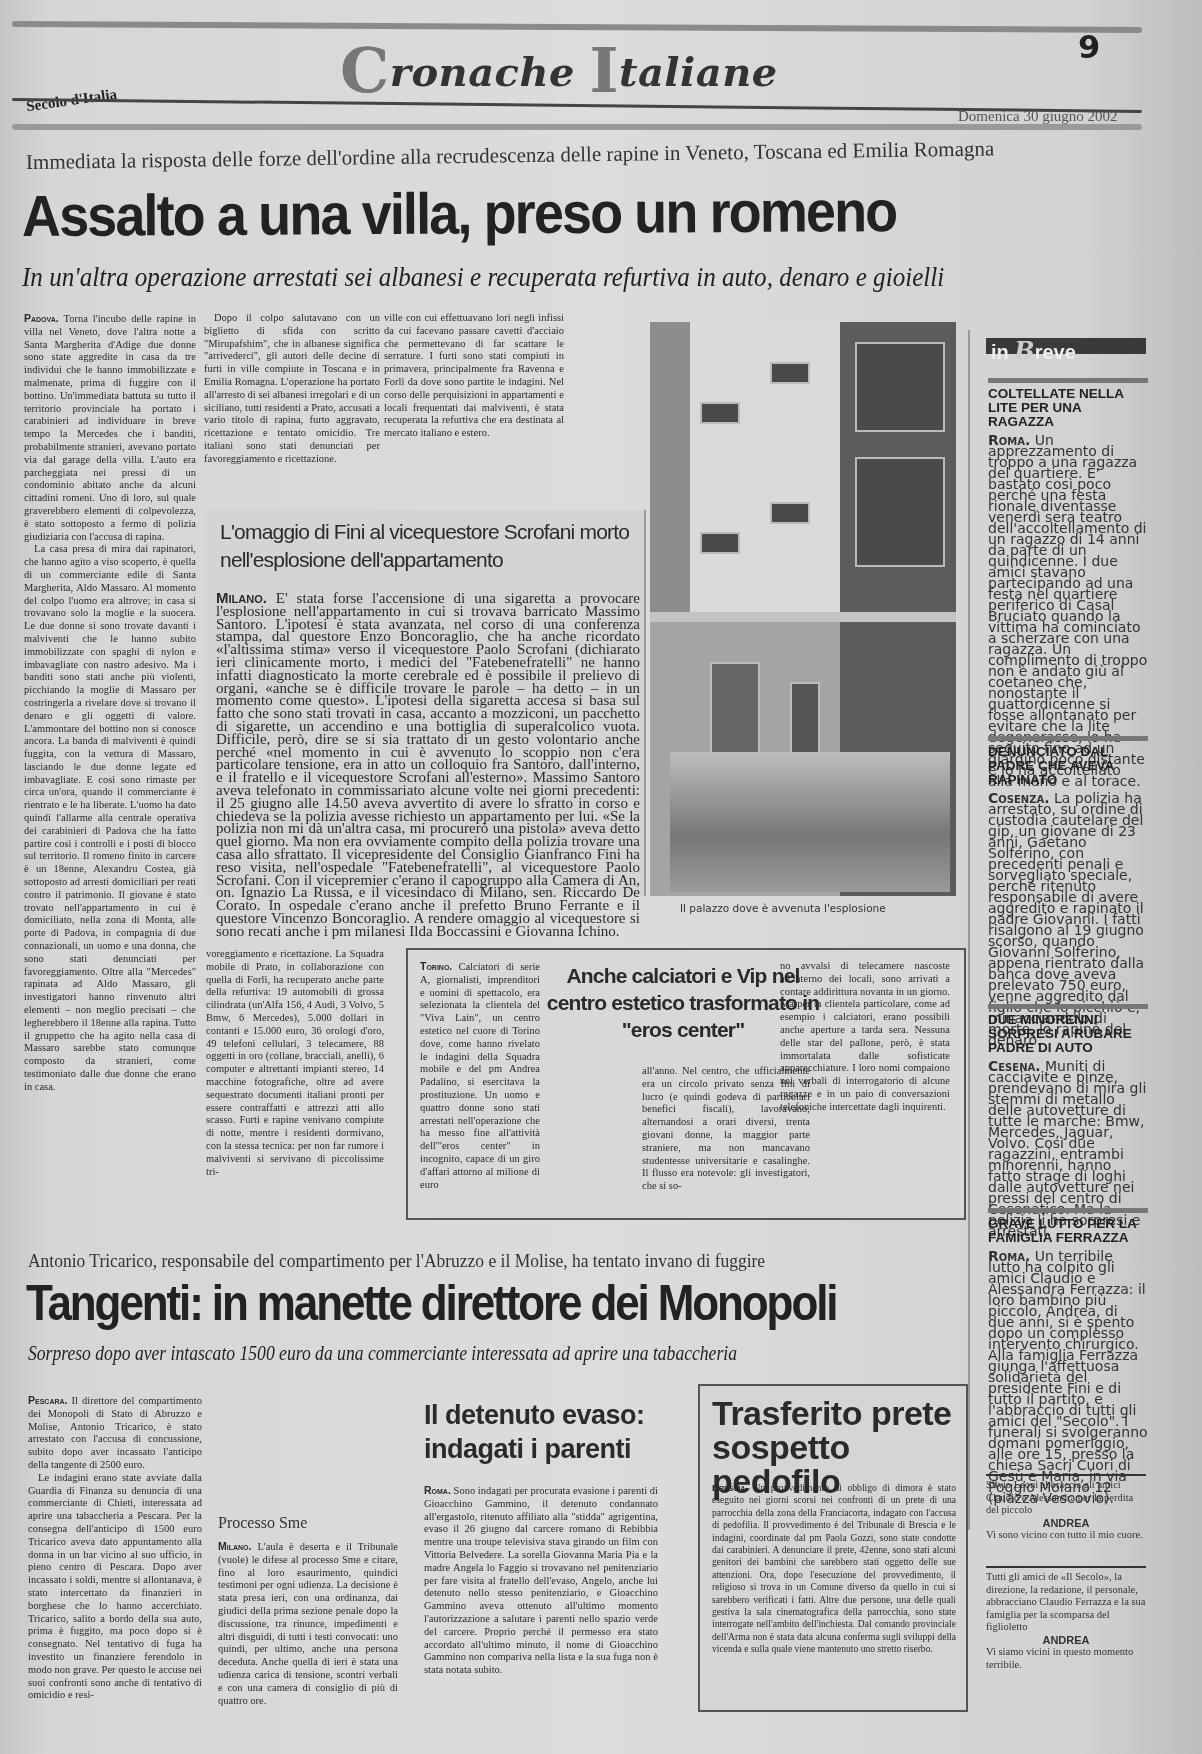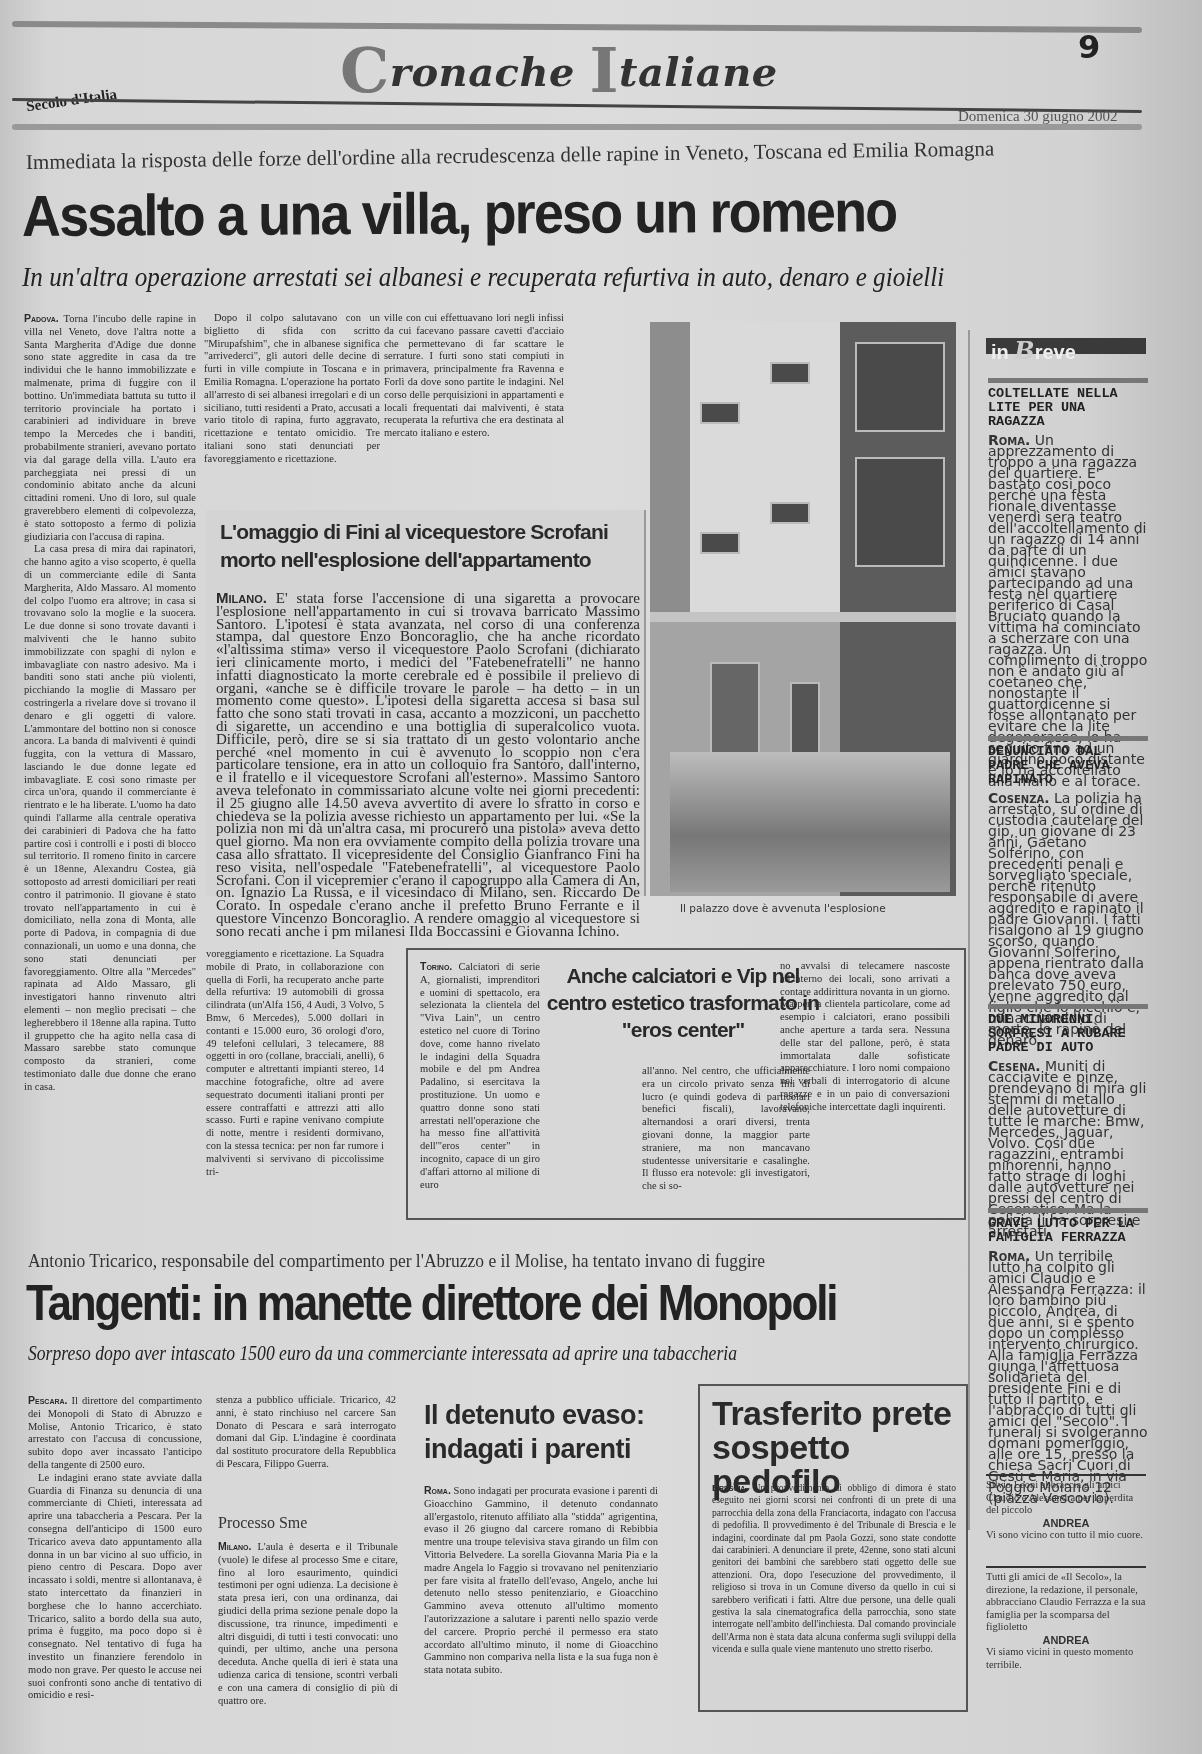--- a/index.html
+++ b/index.html
@@ -34,38 +34,38 @@
   .kicker { position: absolute; left: 26px; top: 150px; font-size: 21px; color: #333; transform: rotate(-0.8deg); transform-origin: left; white-space: nowrap; }
   .headline { position: absolute; left: 22px; top: 182px; font-family: "Liberation Sans", sans-serif; font-weight: bold; font-size: 58px; color: #222; letter-spacing: -2px; transform: scaleX(0.93) rotate(-0.3deg); transform-origin: left; white-space: nowrap; }
   .subhead { position: absolute; left: 22px; top: 262px; font-family: "Liberation Serif", serif; font-style: italic; font-size: 27px; color: #222; transform: scaleX(0.93); transform-origin: left; white-space: nowrap; }
 
   .col { position: absolute; font-size: 10.5px; line-height: 12.8px; text-align: justify; color: #2a2a2a; }
   .col .dateline { font-weight: bold; font-variant: small-caps; font-family: "Liberation Sans", sans-serif; }
   .col p + p { text-indent: 10px; }
 
   
   .box-fini { position: absolute; left: 206px; top: 510px; width: 440px; height: 386px; background: #d4d4d4; border-right: 2px solid #9a9a9a; }
-  .box-fini-title { position: absolute; left: 14px; top: 8px; font-family: "Liberation Sans", sans-serif; font-weight: bold; font-size: 21px; line-height: 28px; letter-spacing: -0.8px; color: #2a2a2a; width: 430px; }
+  .box-fini-title { position: absolute; left: 14px; top: 8px; font-family: "Liberation Sans", sans-serif; font-weight: normal; font-size: 21px; line-height: 28px; letter-spacing: -0.8px; color: #2a2a2a; width: 430px; }
   .box-fini .col { left: 10px; top: 82px; width: 424px; font-size: 15px; line-height: 12.8px; }
 
   
   .photo { position: absolute; left: 650px; top: 322px; width: 306px; height: 574px; background: #8d8d8d; overflow: hidden; }
   .photo .wall { position: absolute; left: 40px; top: 0; width: 150px; height: 300px; background: #dadada; }
   .photo .wall2 { position: absolute; left: 190px; top: 0; width: 116px; height: 574px; background: #5c5c5c; }
   .photo .win { position: absolute; background: #4a4a4a; border: 2px solid #bbb; }
   .photo .balcony { position: absolute; left: 0; top: 290px; width: 306px; height: 10px; background: #c4c4c4; }
   .photo .rubble { position: absolute; left: 20px; top: 430px; width: 280px; height: 140px; background: linear-gradient(180deg, #bdbdbd, #777 60%, #9a9a9a); }
   .photo .lower { position: absolute; left: 0; top: 300px; width: 190px; height: 274px; background: #a4a4a4; }
   .photo-caption { position: absolute; left: 680px; top: 902px; font-family: "DejaVu Sans", sans-serif; font-size: 10.5px; color: #333; }
   .sidebar-rule { position: absolute; left: 968px; top: 330px; width: 2px; height: 1200px; background: #999; }
   .inbreve { position: absolute; left: 986px; top: 338px; width: 160px; height: 16px; background: #3a3a3a; color: #eee; font-family: "Liberation Sans", sans-serif; font-weight: bold; font-size: 20px; padding-left: 5px; line-height: 26px; }
   .inbreve .b { font-style: italic; font-family: "DejaVu Serif", serif; color: #ccc; font-size: 24px; }
   .brief { position: absolute; left: 988px; width: 160px; }
   .brief .bar { height: 5px; background: #777; margin-bottom: 4px; }
-  .brief h3 { font-family: Liberation Mono, monospace; font-weight: bold; font-size: 13.5px; line-height: 14px; color: #222; }
+  .brief h3 { font-family: Liberation Sans, sans-serif; font-weight: bold; font-size: 13.5px; line-height: 14px; color: #222; }
   .brief .txt { font-family: "DejaVu Sans", sans-serif; font-size: 14px; line-height: 11px; margin-top: 6px; color: #333; }
   .brief .txt .dl { font-weight: bold; font-variant: small-caps; }
 
   .notice { position: absolute; left: 986px; width: 160px; font-size: 10.5px; line-height: 12.5px; color: #333; border-top: 2px solid #333; padding-top: 3px; }
   .notice .name { text-align: center; font-family: "Liberation Sans", sans-serif; font-weight: bold; font-size: 11px; }
 
   
   .box-calc { position: absolute; left: 406px; top: 948px; width: 560px; height: 272px; border: 2px solid #555; border-top-width: 2px; background: #d8d8d8; }
   .box-calc-title { position: absolute; left: 130px; top: 12px; width: 290px; text-align: center; font-family: "Liberation Sans", sans-serif; font-weight: bold; font-size: 21px; line-height: 27px; letter-spacing: -0.8px; color: #2a2a2a; }
 
@@ -191,23 +191,20 @@
   </div>
 
   <div class="kicker2">Antonio Tricarico, responsabile del compartimento per l'Abruzzo e il Molise, ha tentato invano di fuggire</div>
   <div class="headline2">Tangenti: in manette direttore dei Monopoli</div>
   <div class="subhead2">Sorpreso dopo aver intascato 1500 euro da una commerciante interessata ad aprire una tabaccheria</div>
 
   <div class="col" style="left:28px; top:1394px; width:174px; height:320px; overflow:hidden;">
     <p><span class="dateline">Pescara.</span> <span>Il direttore del compartimento dei Monopoli di Stato di Abruzzo e Molise, Antonio Tricarico, è stato arrestato con l'accusa di concussione, subito dopo aver incassato l'anticipo della tangente di 2500 euro.</span></p>
     <p>Le indagini erano state avviate dalla Guardia di Finanza su denuncia di una commerciante di Chieti, interessata ad aprire una tabaccheria a Pescara. Per la consegna dell'anticipo di 1500 euro Tricarico aveva dato appuntamento alla donna in un bar vicino al suo ufficio, in pieno centro di Pescara. Dopo aver incassato i soldi, mentre si allontanava, è stato intercettato da finanzieri in borghese che lo hanno accerchiato. Tricarico, salito a bordo della sua auto, prima è fuggito, ma poco dopo si è consegnato. Nel tentativo di fuga ha investito un finanziere ferendolo in modo non grave. Per questo le accuse nei suoi confronti sono anche di tentativo di omicidio e resi-</p>
   </div>
-  <div class="col" style="left:216px; top:1394px; width:180px; height:100px; overflow:hidden;">
-    <p>stenza a pubblico ufficiale. Tricarico, 42 anni, è stato rinchiuso nel carcere San Donato di Pescara e sarà interrogato domani dal Gip. L'indagine è coordinata dal sostituto procuratore della Repubblica di Pescara, Filippo Guerra.</p>
-  </div>
   <div class="subhead-small">Processo Sme</div>
   <div class="col" style="left:218px; top:1540px; width:180px; height:180px; overflow:hidden;">
     <p><span class="dateline">Milano.</span> <span>L'aula è deserta e il Tribunale (vuole) le difese al processo Sme e citare, fino al loro esaurimento, quindici testimoni per ogni udienza. La decisione è stata presa ieri, con una ordinanza, dai giudici della prima sezione penale dopo la discussione, tra rinunce, impedimenti e altri disguidi, di tutti i testi convocati: uno quindi, per ultimo, anche una persona deceduta. Anche quella di ieri è stata una udienza carica di tensione, scontri verbali e con una camera di consiglio di più di quattro ore.</span></p>
   </div>
 
   <div class="box-evaso-title" style="width:240px;">Il detenuto evaso: indagati i parenti</div>
   <div class="col" style="left:424px; top:1484px; width:234px; height:212px; overflow:hidden;">
     <p><span class="dateline">Roma.</span> <span>Sono indagati per procurata evasione i parenti di Gioacchino Gammino, il detenuto condannato all'ergastolo, ritenuto affiliato alla "stidda" agrigentina, evaso il 26 giugno dal carcere romano di Rebibbia mentre una troupe televisiva stava girando un film con Vittoria Belvedere. La sorella Giovanna Maria Pia e la madre Angela lo Faggio si trovavano nel penitenziario per fare visita al fratello dell'evaso, Angelo, anche lui detenuto nello stesso penitenziario, e Gioacchino Gammino aveva ottenuto all'ultimo momento l'autorizzazione a salutare i parenti nello spazio verde del carcere. Proprio perché il permesso era stato accordato all'ultimo minuto, il nome di Gioacchino Gammino non compariva nella lista e la sua fuga non è stata notata subito.</span></p>
   </div>
 

